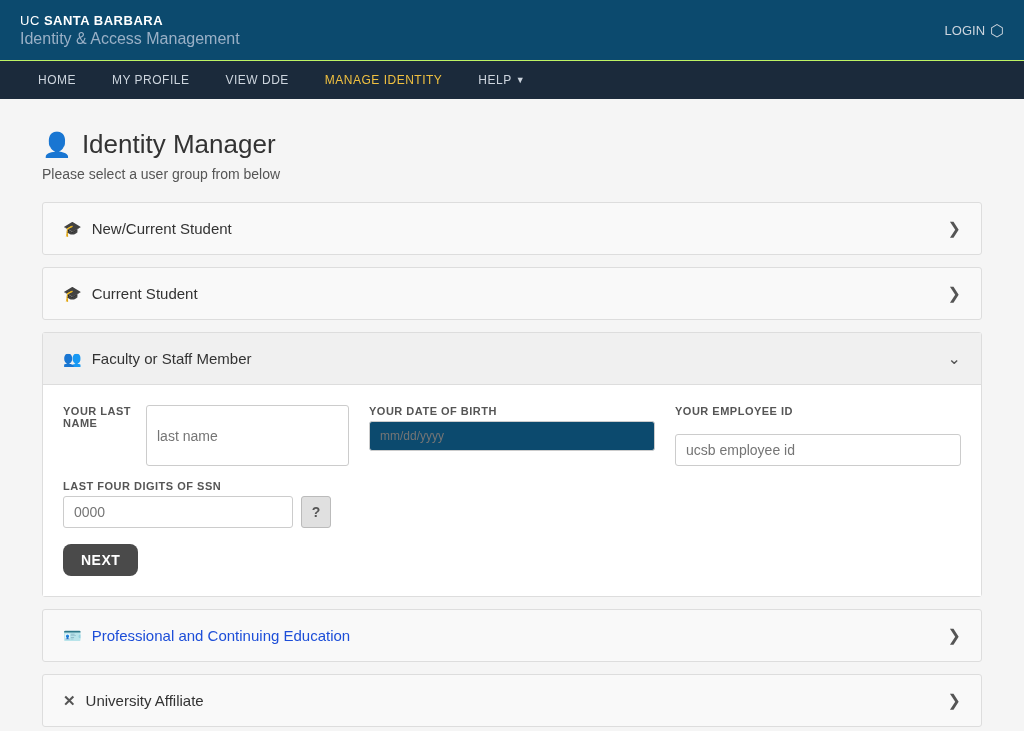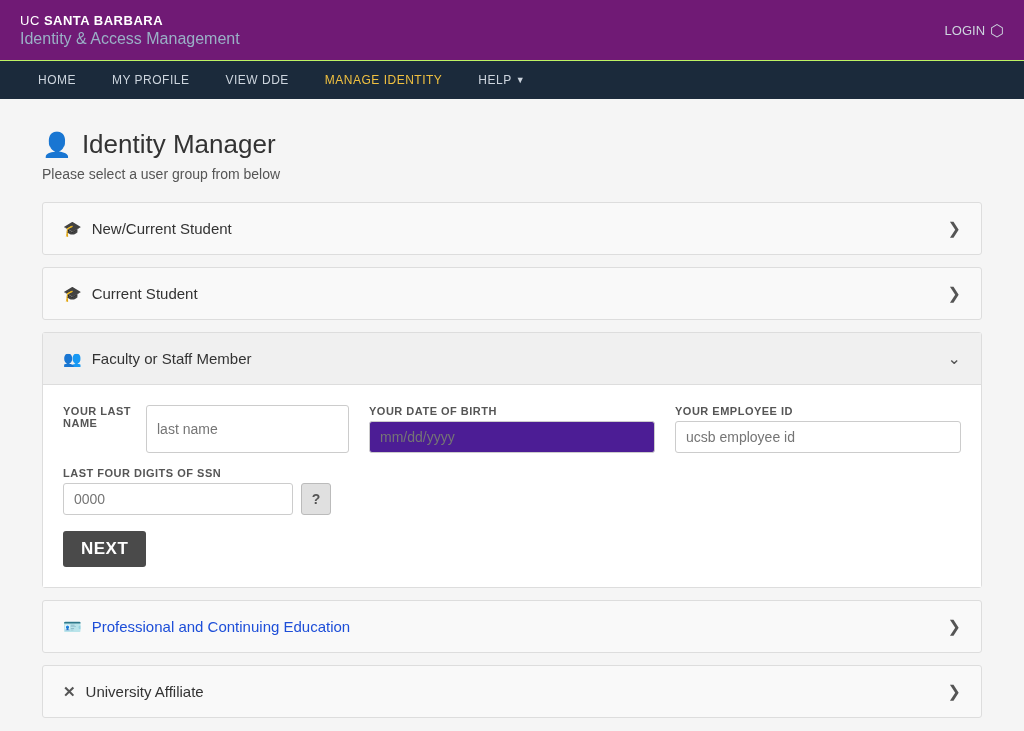--- a/index.html
+++ b/index.html
@@ -1,21 +1,21 @@
 <!DOCTYPE html>
 <html><head>
   <meta charset="utf-8">
   <style>
     * { box-sizing: border-box; margin: 0; padding: 0; }
     body { font-family: Arial, sans-serif; background: #f5f5f5; color: #333; }
   </style>
 </head>
 <body>
 
-<div style="background-color:#701a75;">
+<div style="background-color:#0c4a6e;">
   <div style="display:flex; align-items:center; justify-content:space-between; padding:0 20px; min-height:60px;">
     <div style="display:flex; flex-direction:column; justify-content:center; padding: 10px 0;">
       <div style="color:#fff; font-size:13px; letter-spacing:0.5px;">
         UC <strong>SANTA BARBARA</strong>
       </div>
       <div style="color:#9ab0c6; font-size:16px; margin-top:2px;">Identity &amp; Access Management</div>
     </div>
     <div style="display:flex; align-items:center; gap:5px; cursor:pointer; color:#cdd5de; font-size:13px;">
       <span>LOGIN</span>
       <span style="font-size:16px;">⬡</span>
@@ -72,35 +72,35 @@
     </div>
 
     <div style="background:#fff; padding:20px; border-top:1px solid #ddd;">
       <div style="display:flex; gap:20px; margin-bottom:14px;">
         <div style="display:flex; flex-direction:row; flex:1;">
           <label style="font-size:11px; font-weight:bold; color:#555; letter-spacing:0.5px; margin-bottom:4px; text-transform:uppercase;">YOUR LAST NAME</label>
           <input type="text" style="border: 1px solid rgb(204, 204, 204); border-radius: 3px; padding: 7px 10px; font-size: 14px; color: rgb(153, 153, 153); background: rgb(255, 255, 255); outline: none;" placeholder="last name">
         </div>
         <div style="display:flex; flex-direction:column; flex:1;">
           <label style="font-size:11px; font-weight:bold; color:#555; letter-spacing:0.5px; margin-bottom:4px; text-transform:uppercase;">YOUR DATE OF BIRTH</label>
-          <input type="text" style="border: 1px solid rgb(204, 204, 204); border-radius: 3px; padding: 7px 10px; font-size: 14px; color: rgb(153, 153, 153); background: #4c1d95; outline: none;" placeholder="mm/dd/yyyy">
+          <input type="text" style="border: 1px solid rgb(204, 204, 204); border-radius: 3px; padding: 7px 10px; font-size: 12px; color: rgb(153, 153, 153); background: #0c4a6e; outline: none;" placeholder="mm/dd/yyyy">
         </div>
         <div style="display:flex; flex-direction:column; flex:1;">
-          <label style="font-size:11px; font-weight:bold; color:#555; letter-spacing:0.5px; margin-bottom:4px; text-transform:uppercase;">YOUR EMPLOYEE ID</label>
+          <label style="font-size:11px; font-weight:bold; color:#555; letter-spacing:0.5px; margin-bottom:17px; text-transform:uppercase;">YOUR EMPLOYEE ID</label>
           <input type="text" style="border: 1px solid rgb(204, 204, 204); border-radius: 3px; padding: 7px 10px; font-size: 14px; color: rgb(153, 153, 153); background: rgb(255, 255, 255); outline: none;" placeholder="ucsb employee id">
         </div>
       </div>
       <div style="display:flex; align-items:flex-end; gap:8px; margin-bottom:16px;">
         <div style="display:flex; flex-direction:column;">
           <label style="font-size:11px; font-weight:bold; color:#555; letter-spacing:0.5px; margin-bottom:4px; text-transform:uppercase;">LAST FOUR DIGITS OF SSN</label>
           <input type="text" style="border: 1px solid rgb(204, 204, 204); border-radius: 3px; padding: 7px 10px; font-size: 14px; color: rgb(153, 153, 153); background: rgb(255, 255, 255); outline: none; width: 230px;" placeholder="0000">
         </div>
         <button style="background:#e0e0e0; border:1px solid #bbb; border-radius:3px; width:30px; height:32px; font-size:14px; font-weight:bold; cursor:pointer; display:flex; align-items:center; justify-content:center; color:#555;">?</button>
       </div>
-      <button style="background:#4a4a4a; color:#fff; border:none; border-radius:3px; padding:8px 18px; font-size:17px; font-weight:bold; cursor:pointer; letter-spacing:0.5px; text-transform:uppercase;">NEXT</button>
+      <button style="background:#4a4a4a; color:#fff; border:none; border-radius:8px; padding:8px 18px; font-size:14px; font-weight:bold; cursor:pointer; letter-spacing:0.5px; text-transform:uppercase;">NEXT</button>
     </div>
   </div>
 
   <div style="border:1px solid #ddd; border-radius:3px; margin-bottom:12px; background:#f9f9f9;">
     <div style="display:flex; align-items:center; justify-content:space-between; padding:16px 20px; cursor:pointer;">
       <div style="display:flex; align-items:center; gap:10px;">
         <span style="font-size:15px; color:#555;">🪪</span>
         <span style="font-size:15px; color:#1d4ed8;">Professional and Continuing Education</span>
       </div>
       <span style="font-size:16px; color:#555;">❯</span>

